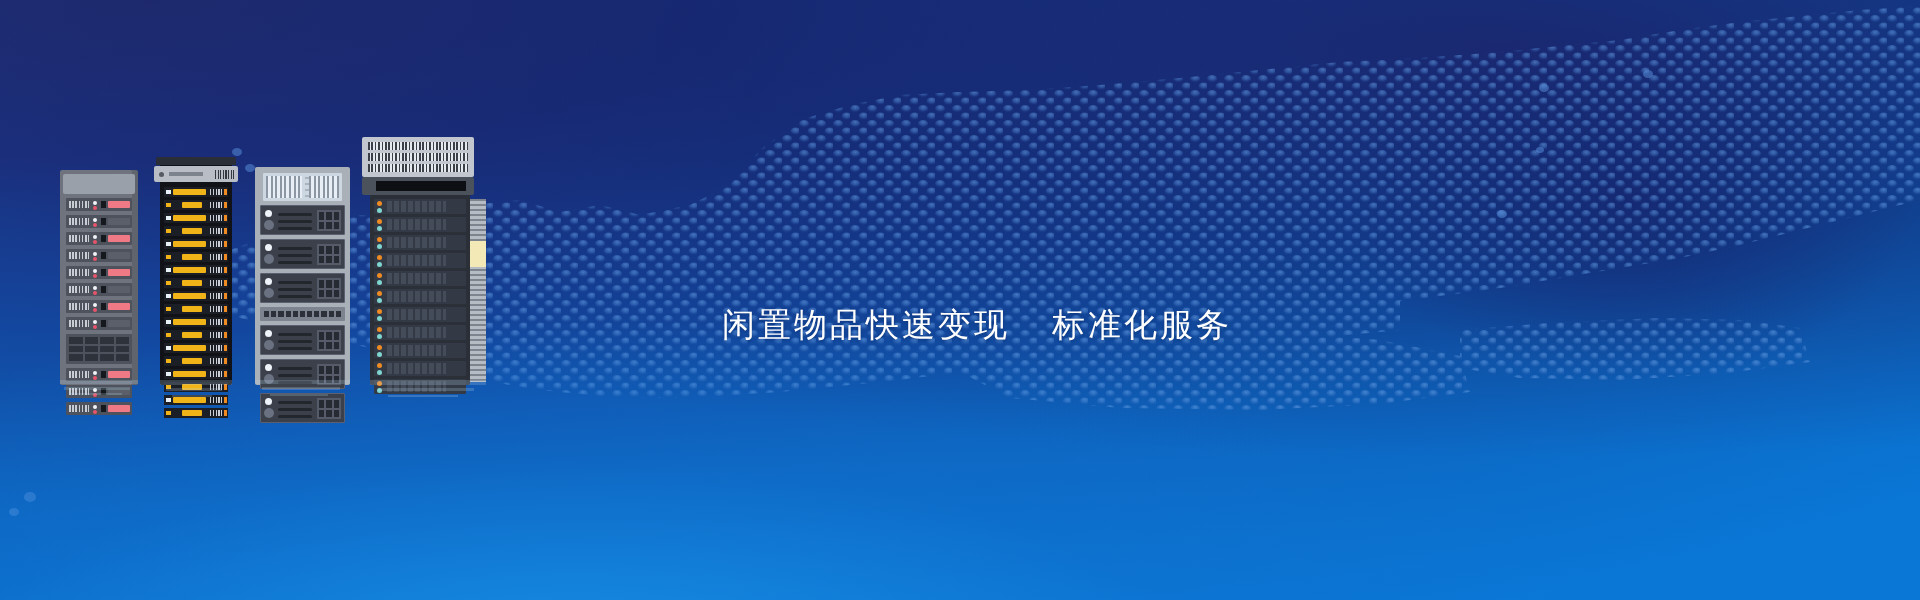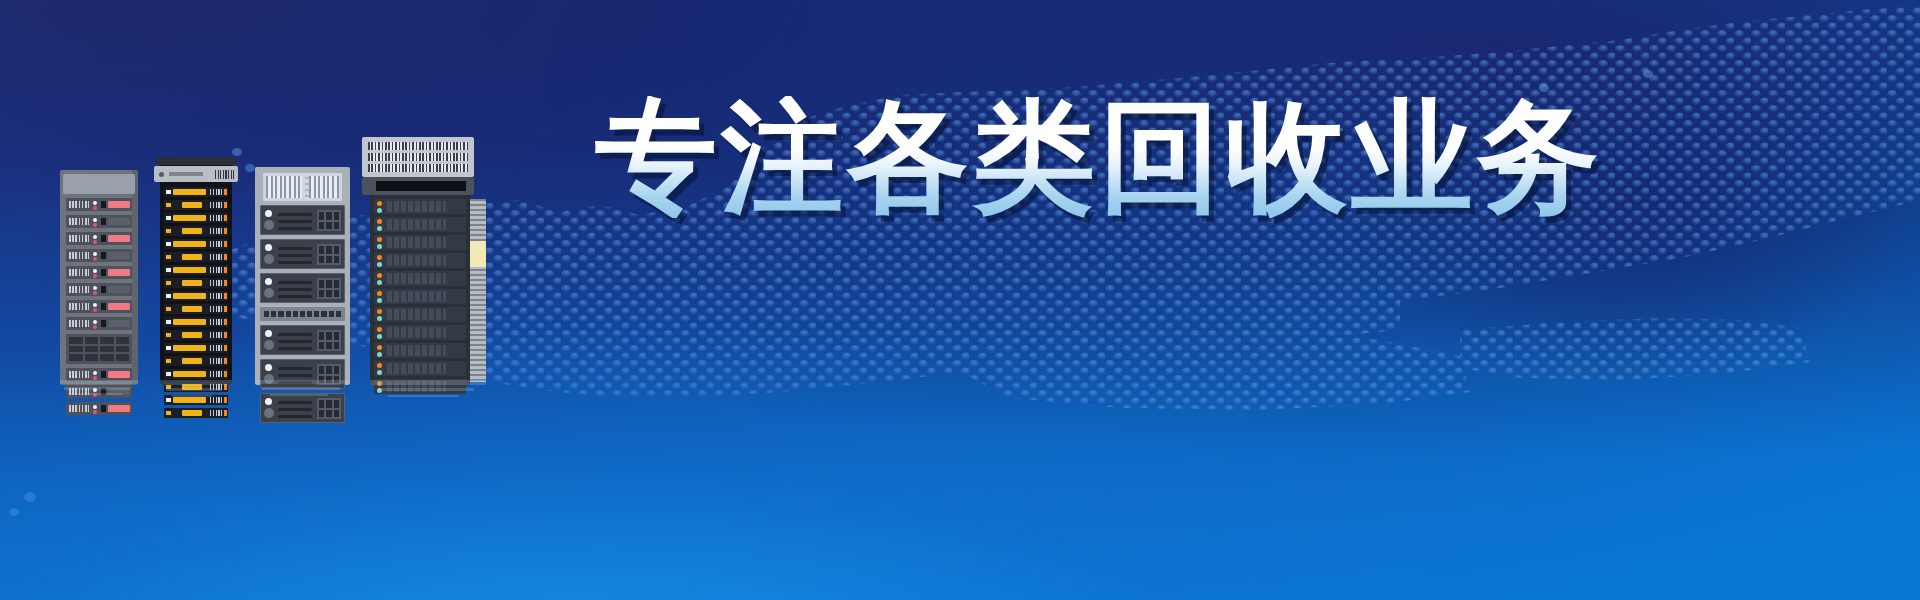--- a/index.html
+++ b/index.html
@@ -596,16 +596,18 @@
         <rect x="172" y="17" width="40" height="2"></rect>
       <rect x="255" y="2" width="95" height="4"></rect>
         <rect x="262" y="9" width="78" height="3"></rect>
         <rect x="270" y="16" width="58" height="2"></rect>
       <rect x="370" y="2" width="116" height="5"></rect>
         <rect x="378" y="10" width="96" height="3"></rect>
         <rect x="388" y="17" width="70" height="2"></rect>
     </g>
   </svg>
 
-  <div class="headline">专注各类回收业务</div>
-
+
+  <div class="subtitle">
+    <span>闲置物品快速变现</span><span class="sub-gap"></span><span>标准化服务</span>
+  </div>
 
 </div>
 
 </body></html>

